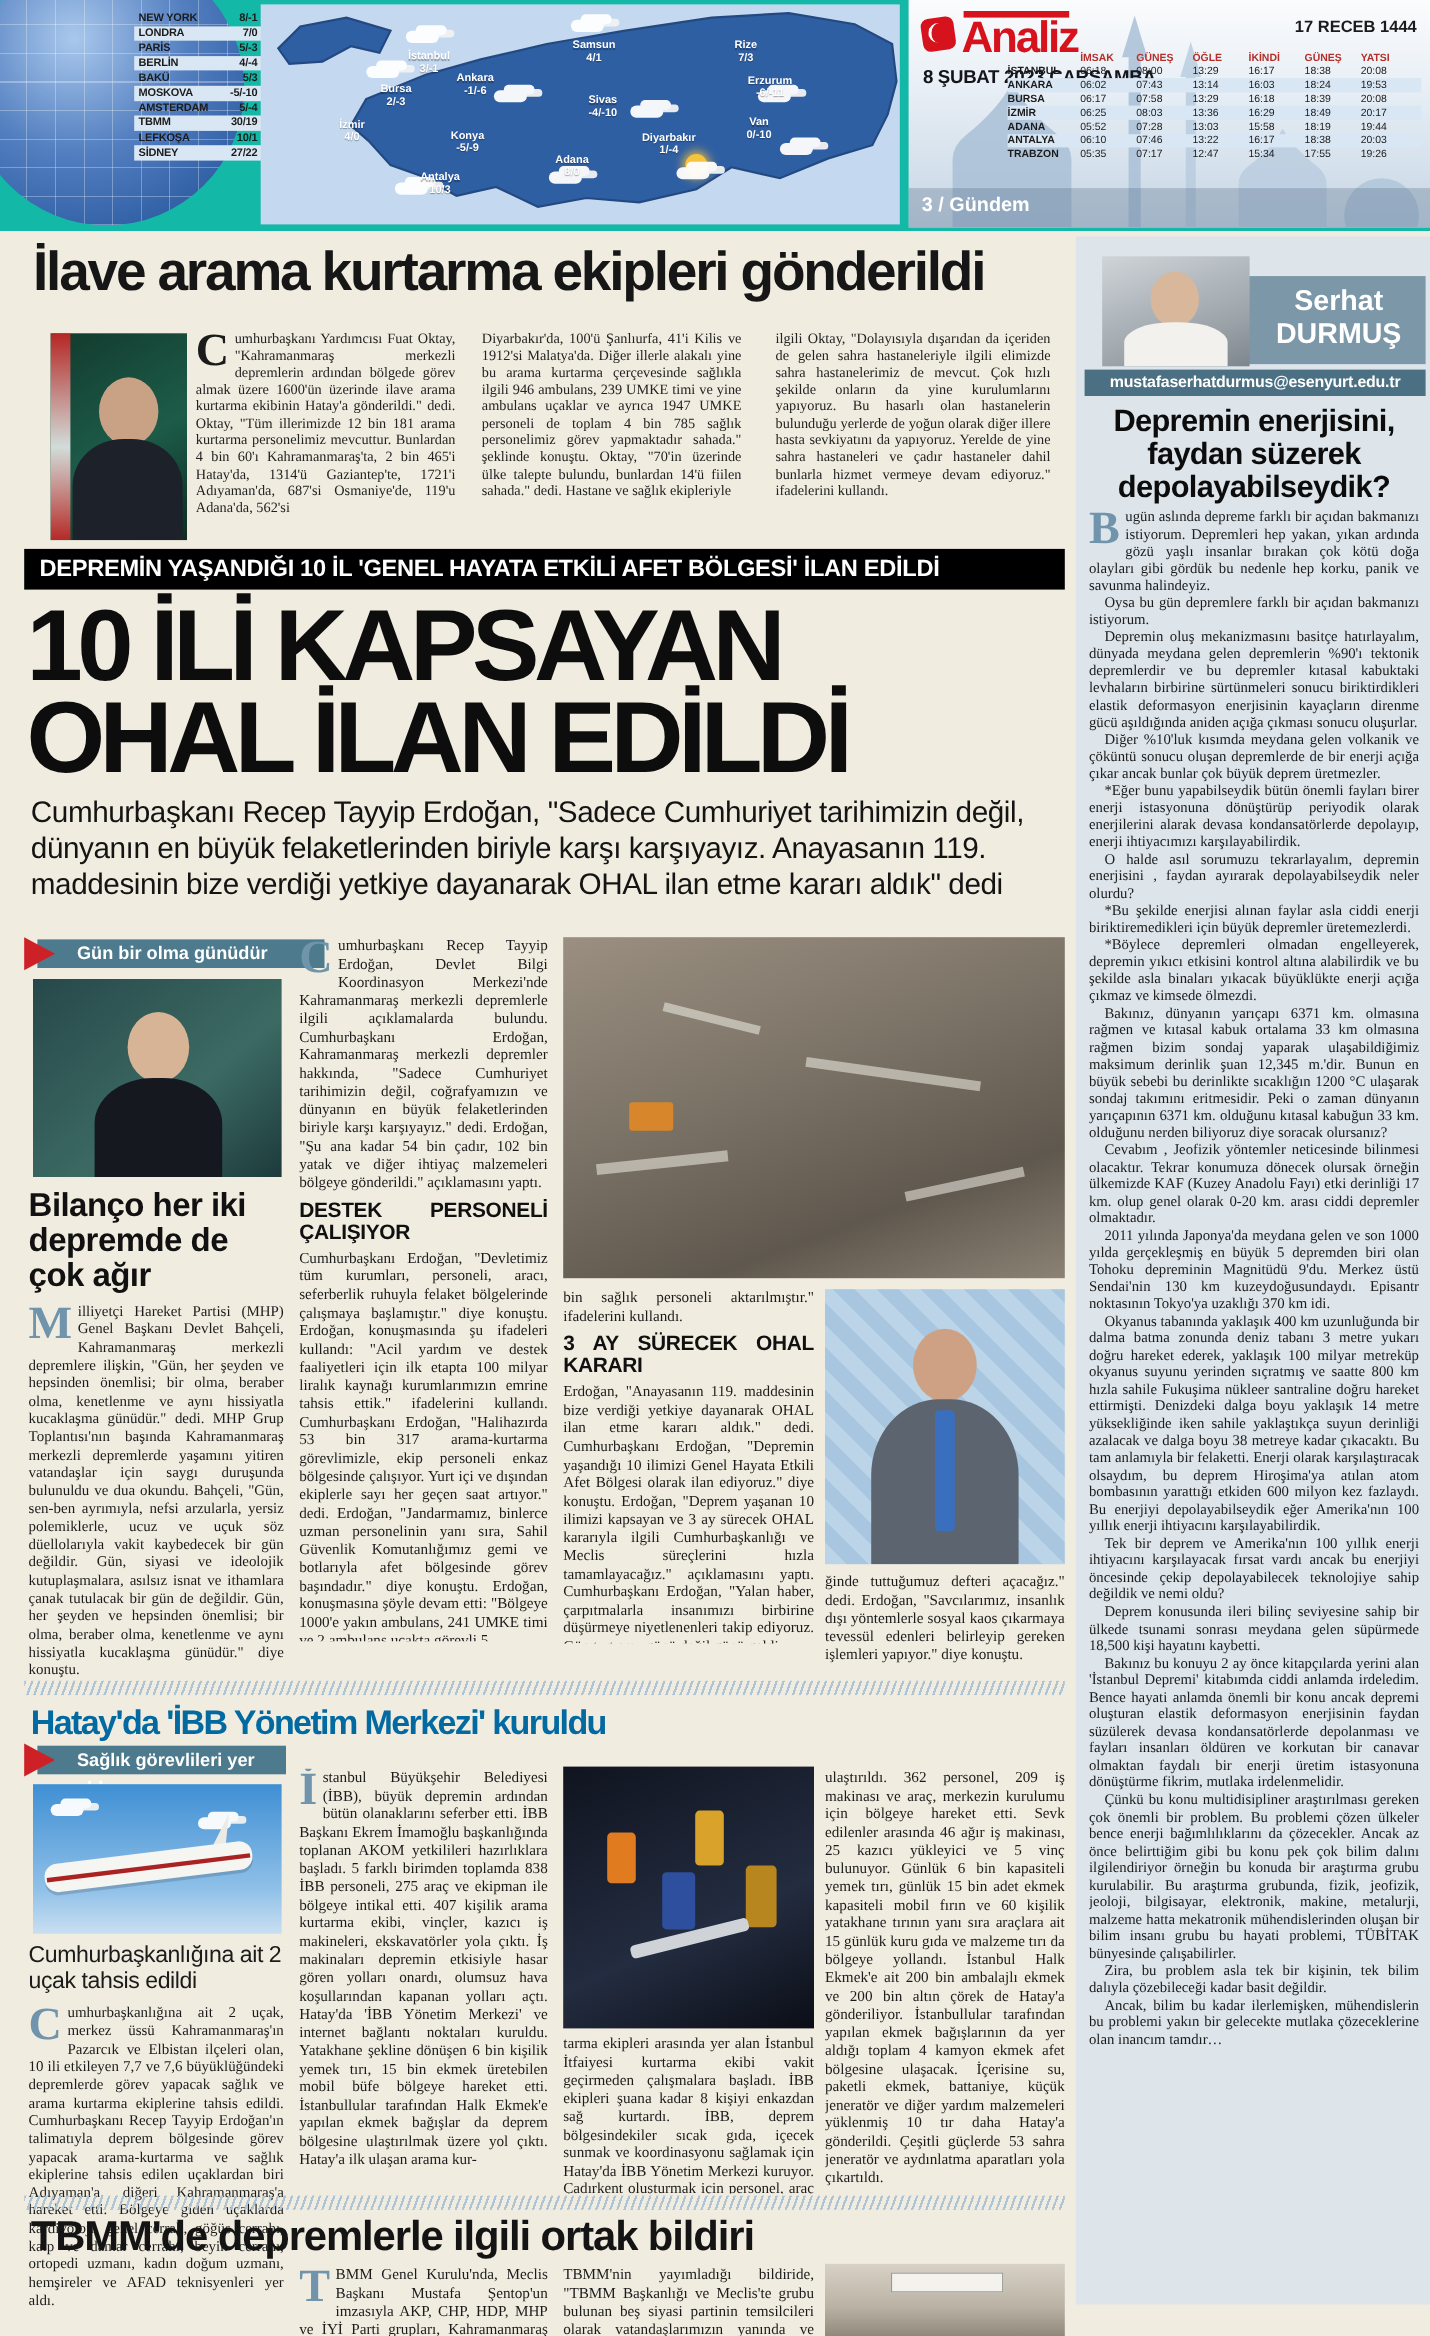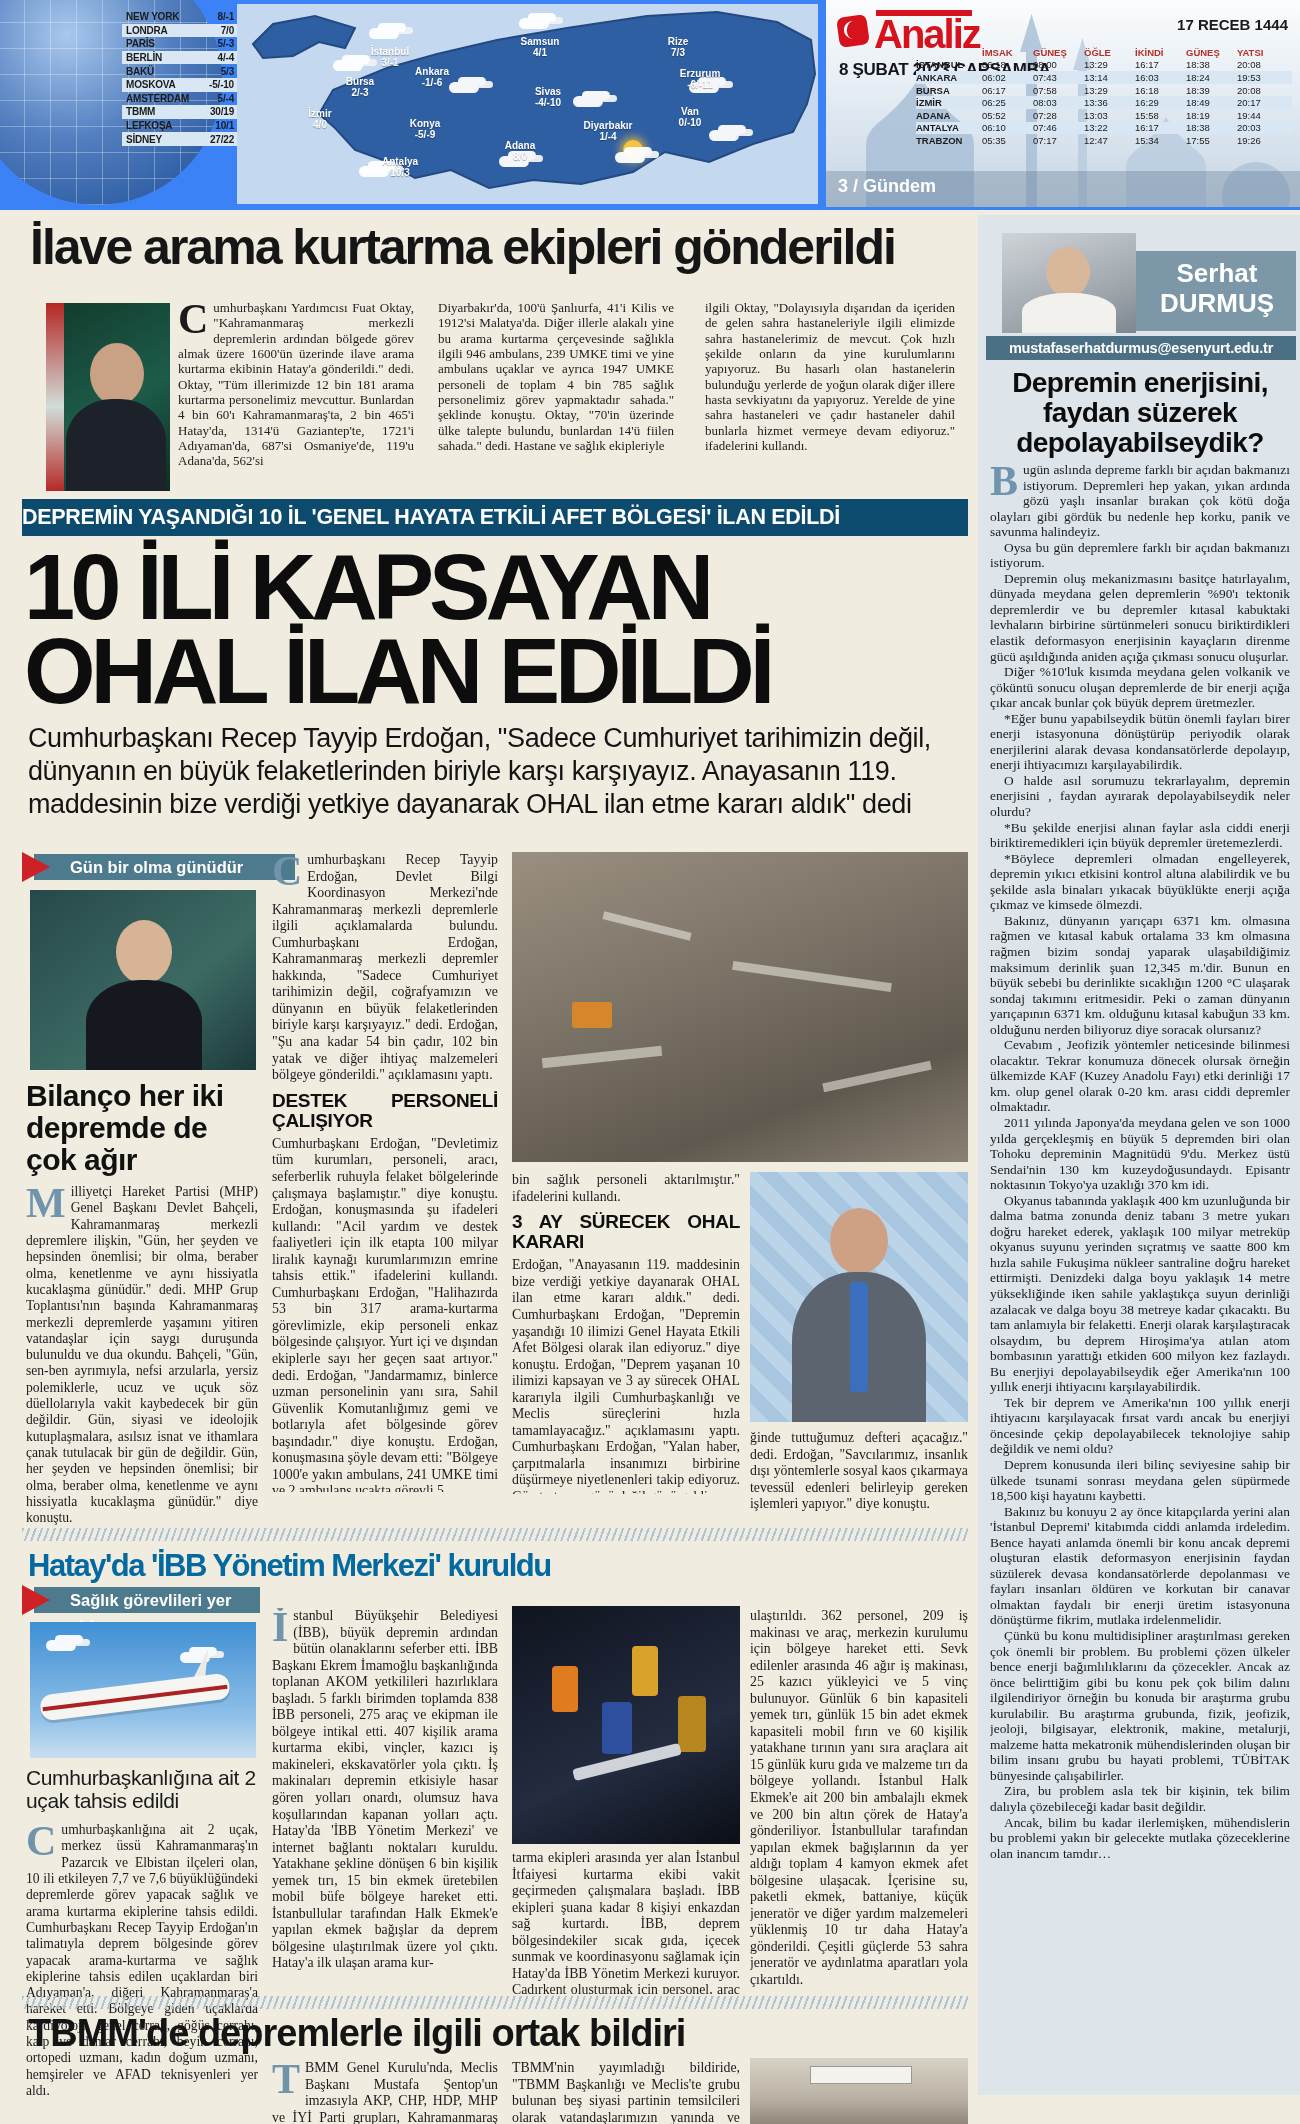--- a/index.html
+++ b/index.html
@@ -4,21 +4,21 @@
 <style>
   html,body{margin:0;padding:0;background:#e8e4da;}
   #page{position:relative;width:1300px;height:2124px;background:#f1ece0;overflow:hidden;
         font-family:"Liberation Sans",sans-serif;color:#1b1b1b;}
   .abs{position:absolute;}
   .serif{font-family:"Liberation Serif",serif;}
   .just{text-align:justify;}
   .hidden-ov{overflow:hidden;}
 
   
-  #header{left:0;top:0;width:1300px;height:210px;background:#3b82f6;overflow:hidden;text-decoration:underline;}
+  #header{left:0;top:0;width:1300px;height:210px;background:#14b8a6;overflow:hidden;text-decoration:underline;}
   #globe{left:-28px;top:-45px;width:250px;height:250px;border-radius:50%;
      background:
        repeating-linear-gradient(0deg, rgba(255,255,255,.30) 0 1px, transparent 1px 26px),
        repeating-linear-gradient(90deg, rgba(255,255,255,.30) 0 1px, transparent 1px 26px),
        radial-gradient(circle at 38% 32%, #a9c8ec 0%, #537fc0 45%, #1c4c95 100%);}
   #world-list{left:122px;top:10px;width:116px;}
   .wrow{display:flex;justify-content:space-between;align-items:center;height:13.6px;
         padding:0 4px;font-size:10px;font-weight:700;letter-spacing:-.2px;}
   .wrow:nth-child(even){background:#d9e7f4;}
   #map{left:237px;top:4px;width:581px;height:200px;background:#c4d9ef;overflow:hidden;}
@@ -56,22 +56,22 @@
   .person-body{position:absolute;border-radius:46% 46% 0 0;}
   #a1-photo{left:46px;top:303px;width:124px;height:188px;background:linear-gradient(150deg,#123a2d,#1d5c49 55%,#0d2c22);}
   #a1-photo .flag{position:absolute;left:0;top:0;width:18px;height:188px;background:linear-gradient(#d22,#fff 55%,#d22);opacity:.8;}
   .a1col{top:300px;width:236px;height:194px;font-size:13px;line-height:1.18;color:#222;}
   #a1c1{left:178px;} #a1c2{left:438px;} #a1c3{left:705px;width:250px;}
   .dropcap{float:left;font-family:"Liberation Serif",serif;font-weight:700;
            font-size:42px;line-height:.82;padding:2px 5px 0 0;}
   .dc-dark{color:#1a1a1a;} .dc-blue{color:#6f94ac;}
 
   
-  #banner{left:22px;top:499px;width:946px;height:37px;background:#0c4a6e;color:#fff;
-          font-size:21.5px;font-weight:700;line-height:37px;box-sizing:border-box;
+  #banner{left:22px;top:499px;width:946px;height:37px;background:#000000;color:#fff;
+          font-size:21.5px;font-weight:700;line-height:37px;padding-left:14px;box-sizing:border-box;
           letter-spacing:-.3px;}
   #mh1,#mh2{left:24px;font-weight:800;font-size:92px;letter-spacing:-5px;color:#0d0d0d;line-height:.9;}
   #mh1{top:546px;} #mh2{top:630px;}
   #subhead{left:28px;top:722px;width:938px;height:122px;font-size:27px;line-height:1.23;
            color:#141414;letter-spacing:-.4px;}
 
   
   .rail-label{position:absolute;left:22px;width:238px;height:30px;}
   .rail-label .bar{position:absolute;left:12px;right:0;top:2px;height:26px;background:#4d7a8c;
         color:#fff;font-size:16.5px;font-weight:700;line-height:26px;padding-left:36px;box-sizing:border-box;}

